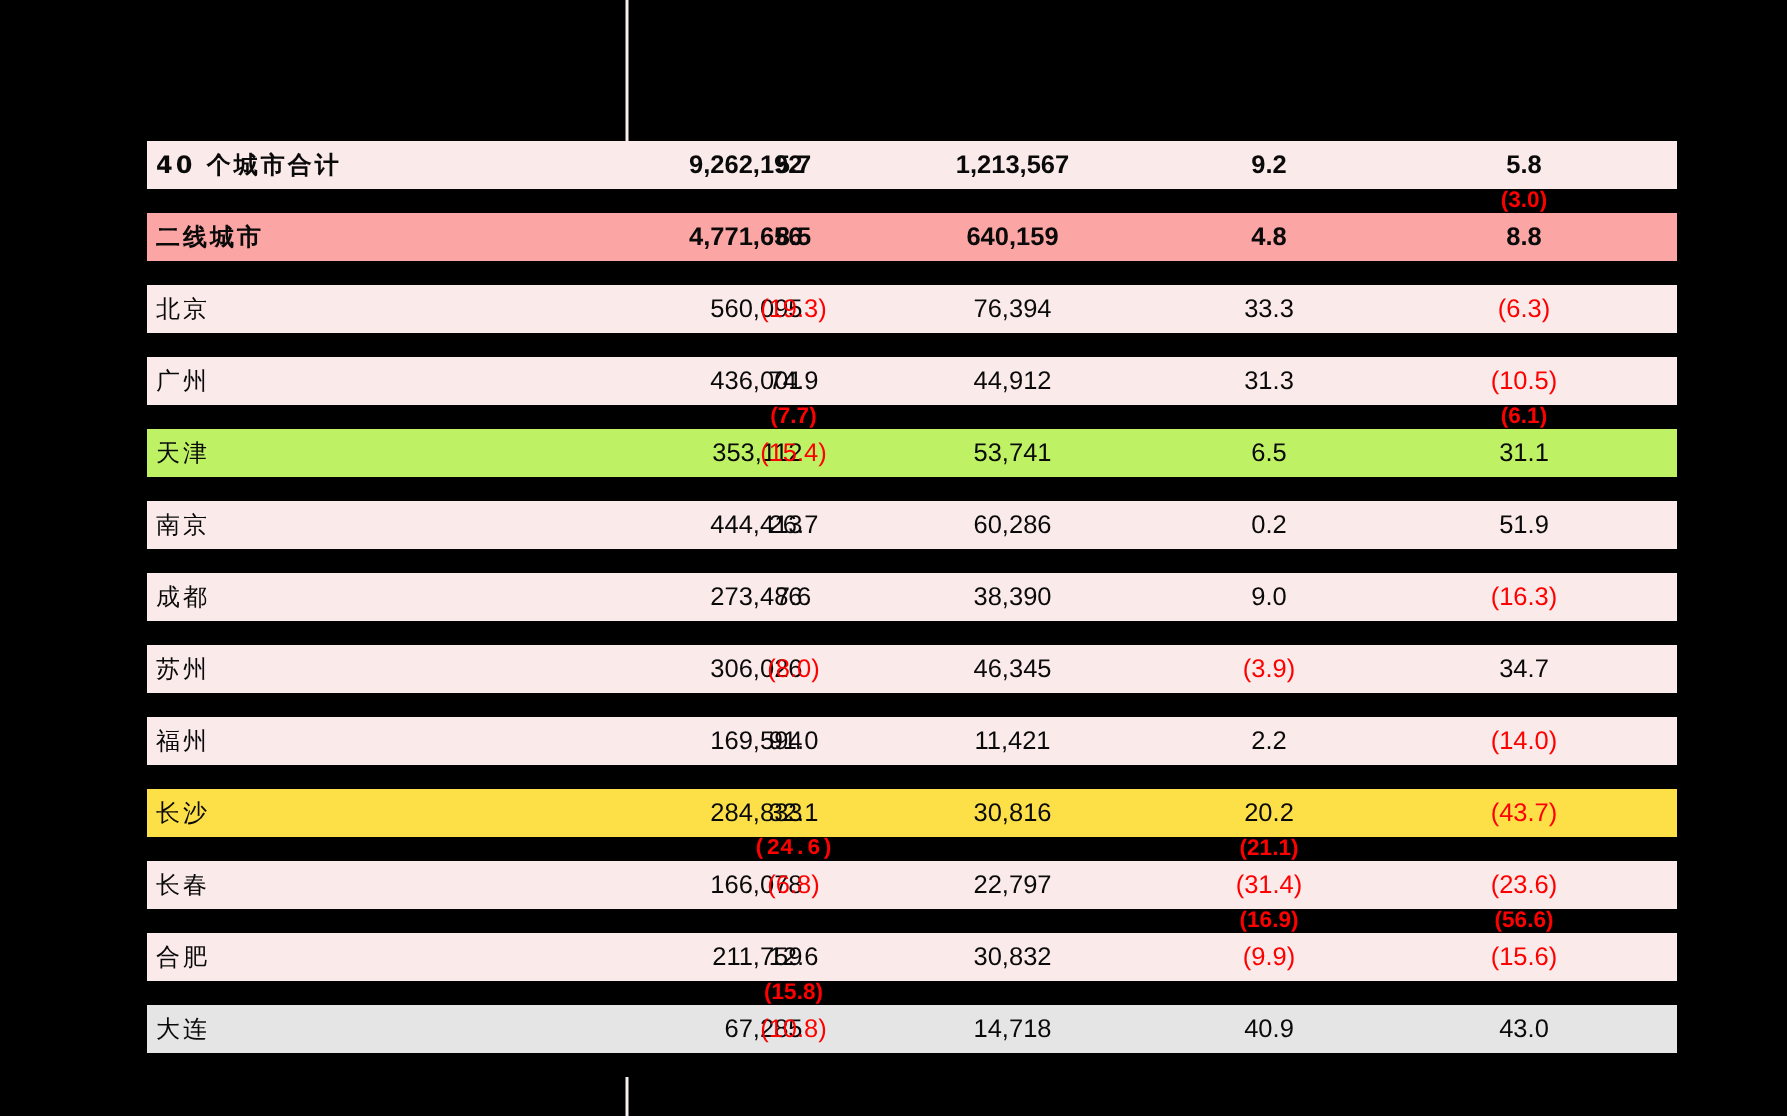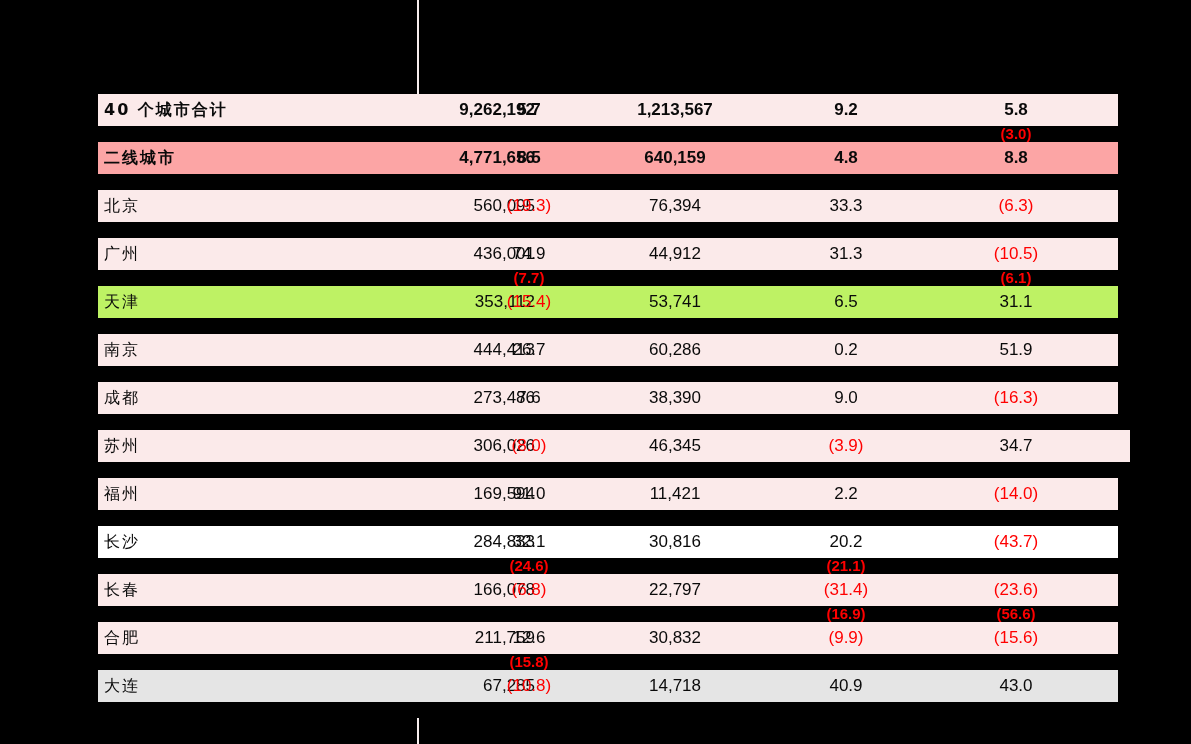--- a/index.html
+++ b/index.html
@@ -188,21 +188,21 @@
         <div class="cell c-name">成都</div>
         <div class="cell c-0">273,486</div>
         <div class="cell c-1">7.6</div>
         <div class="cell c-2">38,390</div>
         <div class="cell c-3">9.0</div>
         <div class="cell c-4 neg" style="color: rgb(255, 0, 0);">(16.3)</div>
       </div>
       <div class="gap"></div>
     </div>
     <div class="rowpair">
-      <div class="band" style="background: rgb(251, 234, 234); padding-left: 12px;">
+      <div class="band" style="background: rgb(251, 234, 234);">
         <div class="cell c-name">苏州</div>
         <div class="cell c-0">306,026</div>
         <div class="cell c-1 neg" style="color: rgb(255, 0, 0);">(8.0)</div>
         <div class="cell c-2">46,345</div>
         <div class="cell c-3 neg" style="color: rgb(255, 0, 0);">(3.9)</div>
         <div class="cell c-4">34.7</div>
       </div>
       <div class="gap"></div>
     </div>
     <div class="rowpair">
@@ -212,30 +212,30 @@
         <div class="cell c-1">91.0</div>
         <div class="cell c-2">11,421</div>
         <div class="cell c-3">2.2</div>
         <div class="cell c-4 neg" style="color: rgb(255, 0, 0);">(14.0)</div>
       </div>
       <div class="gap">
         <div class="ov o-1" style="color: rgb(255, 0, 0); margin-top: 16px;">(20.0)</div>
       </div>
     </div>
     <div class="rowpair">
-      <div class="band" style="background: #ffffff;">
+      <div class="band" style="background: #fde047;">
         <div class="cell c-name">长沙</div>
         <div class="cell c-0">284,833</div>
         <div class="cell c-1">32.1</div>
         <div class="cell c-2">30,816</div>
         <div class="cell c-3">20.2</div>
         <div class="cell c-4 neg" style="color: rgb(255, 0, 0);">(43.7)</div>
       </div>
       <div class="gap">
-        <div class="ov o-1" style="color: rgb(255, 0, 0);">(24.6)</div>
+        <div class="ov o-1" style="color: rgb(255, 0, 0); font-family: Liberation Mono, monospace;">(24.6)</div>
         <div class="ov o-3" style="color: rgb(255, 0, 0);">(21.1)</div>
       </div>
     </div>
     <div class="rowpair">
       <div class="band" style="background: rgb(251, 234, 234);">
         <div class="cell c-name">长春</div>
         <div class="cell c-0">166,078</div>
         <div class="cell c-1 neg" style="color: rgb(255, 0, 0);">(6.8)</div>
         <div class="cell c-2">22,797</div>
         <div class="cell c-3 neg" style="color: rgb(255, 0, 0);">(31.4)</div>

